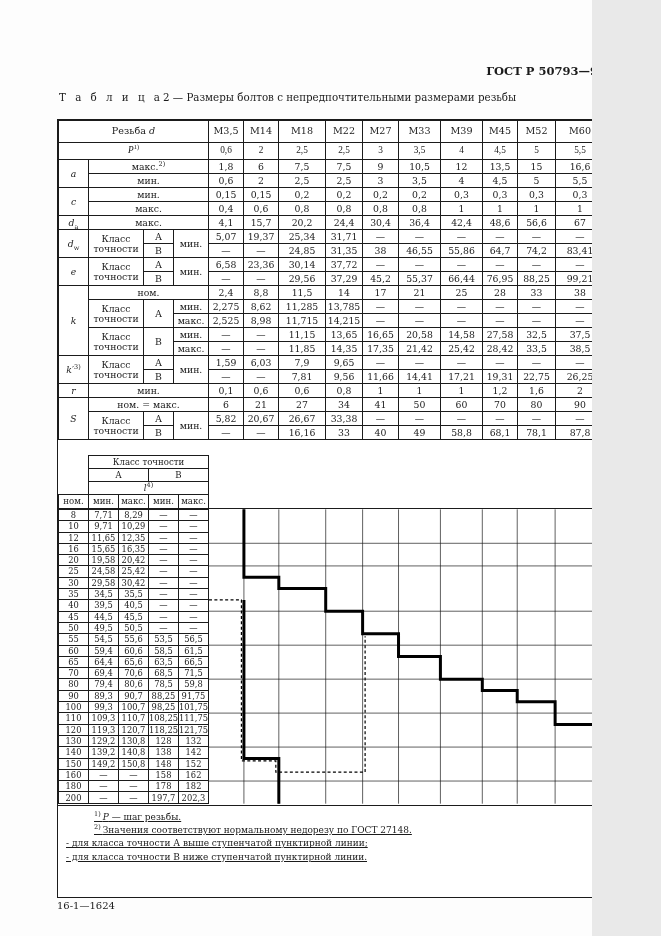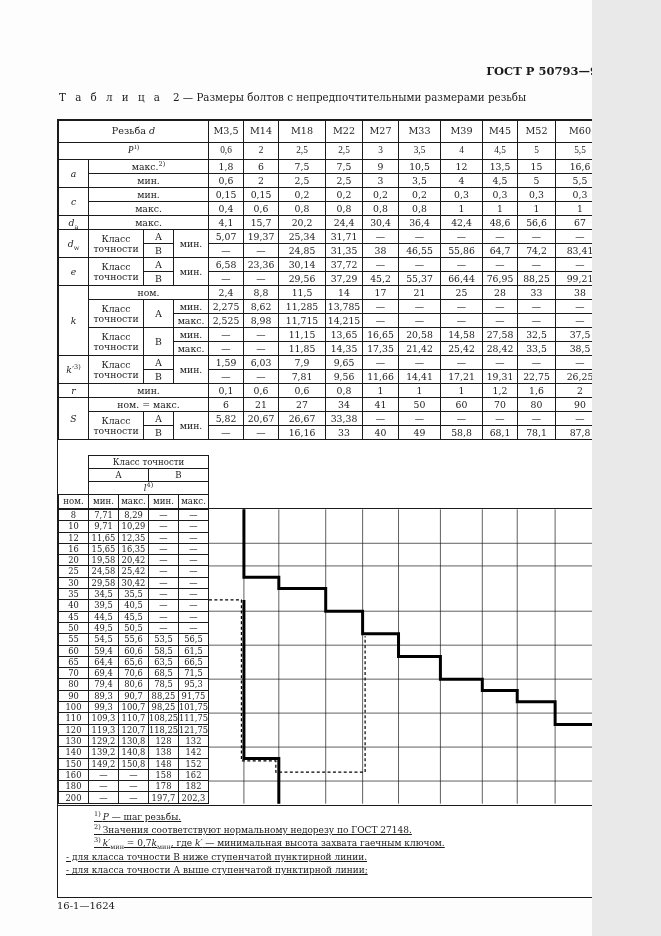--- a/index.html
+++ b/index.html
@@ -1,19 +1,19 @@
 <!DOCTYPE html>
 <html><head>
 <meta charset="utf-8">
 <style>
   html,body{margin:0;padding:0;background:#e9e9e9;}
   .page{position:relative;width:592px;height:936px;background:#fdfdfd;font-family:"DejaVu Serif",serif;color:#1b1b1b;overflow:hidden;}
   .gost-header{position:absolute;top:64px;left:57px;width:549px;text-align:right;font-weight:bold;font-size:11.5px;}
   .caption{position:absolute;top:91px;left:59px;font-size:10.3px;white-space:nowrap;}
-  .capword{letter-spacing:3px;margin-right:10px;}
+  .capword{letter-spacing:3px;margin-right:0;}
   .bigtable{position:absolute;top:111px;left:57px;width:546px;border:1.6px solid #1b1b1b;background:#fff;margin-top:8px;}
   table{border-collapse:collapse;table-layout:fixed;}
   .toptab{width:546px;}
   .toptab td{border:0.7px solid #1b1b1b;font-size:9.3px;text-align:center;vertical-align:middle;padding:0;height:13px;line-height:1.05;overflow:hidden;}
   .toptab tr.hdr td{height:21px;font-size:9.6px;}
   .toptab tr.prow td{height:16px;font-family:Liberation Serif, serif;}
   .lft{text-align:left;padding-left:4px;font-size:10px;}
   .ofs{text-align:left;padding-left:24px;font-size:8.8px;}
   .rgt{text-align:right;padding-right:11px;font-size:8.8px;}
   .kt{font-size:8.1px;text-align:left;padding-left:3px;line-height:1.25;}
@@ -524,21 +524,21 @@
               <td>69,4</td>
               <td>70,6</td>
               <td>68,5</td>
               <td>71,5</td>
             </tr>
             <tr class="grp">
               <td>80</td>
               <td>79,4</td>
               <td>80,6</td>
               <td>78,5</td>
-              <td>95,3</td>
+              <td>59,8</td>
             </tr>
             <tr>
               <td>90</td>
               <td>89,3</td>
               <td>90,7</td>
               <td>88,25</td>
               <td>91,75</td>
             </tr>
             <tr>
               <td>100</td>
@@ -625,23 +625,22 @@
           <line x1="0" y1="272.4" x2="396" y2="272.4" stroke="#1b1b1b" stroke-width="0.7"></line>
           <polyline points="35,0 35,68.1 70,68.1 70,79.45 117,79.45 117,102.14999999999999 154,102.14999999999999 154,124.85 190,124.85 190,147.54999999999998 232,147.54999999999998 232,170.25 274,170.25 274,181.6 309,181.6 309,192.95 347,192.95 347,215.65 396,215.65" fill="none" stroke="#000" stroke-width="3"></polyline>
           <polyline points="35,90.8 35,249.7 70,249.7 70,295.09999999999997" fill="none" stroke="#000" stroke-width="3"></polyline>
           <polyline points="0,90.8 32.5,90.8 32.5,252.2 67,252.2 67,263.55 156.5,263.55 156.5,127.35" fill="none" stroke="#000" stroke-width="1.2" stroke-dasharray="3,2.4"></polyline>
         </svg>
     </div>
 
     <div class="footzone">
         <div class="fn ind"><sup>1) </sup><i>P</i> — шаг резьбы.</div>
         <div class="fn ind"><sup>2) </sup>Значения соответствуют нормальному недорезу по ГОСТ 27148.</div>
-        <div class="fn ind"><sup>3) </sup><i>k′</i><sub>мин</sub> = 0,7<i>k</i><sub>мин</sub>, где <i>k′</i> — минимальная высота захвата гаечным ключом.</div>
+        <div class="fn">- для класса точности А выше ступенчатой пунктирной линии;</div>
         <div class="fn">- для класса точности В ниже ступенчатой пунктирной линии.</div>
-        <div class="fn">- для класса точности А выше ступенчатой пунктирной линии;</div>
       </div>
 
   </div>
 
   <div class="pageno">5</div>
   <div class="footref">16-1—1624</div>
 
 </div>
 
 </body></html>

